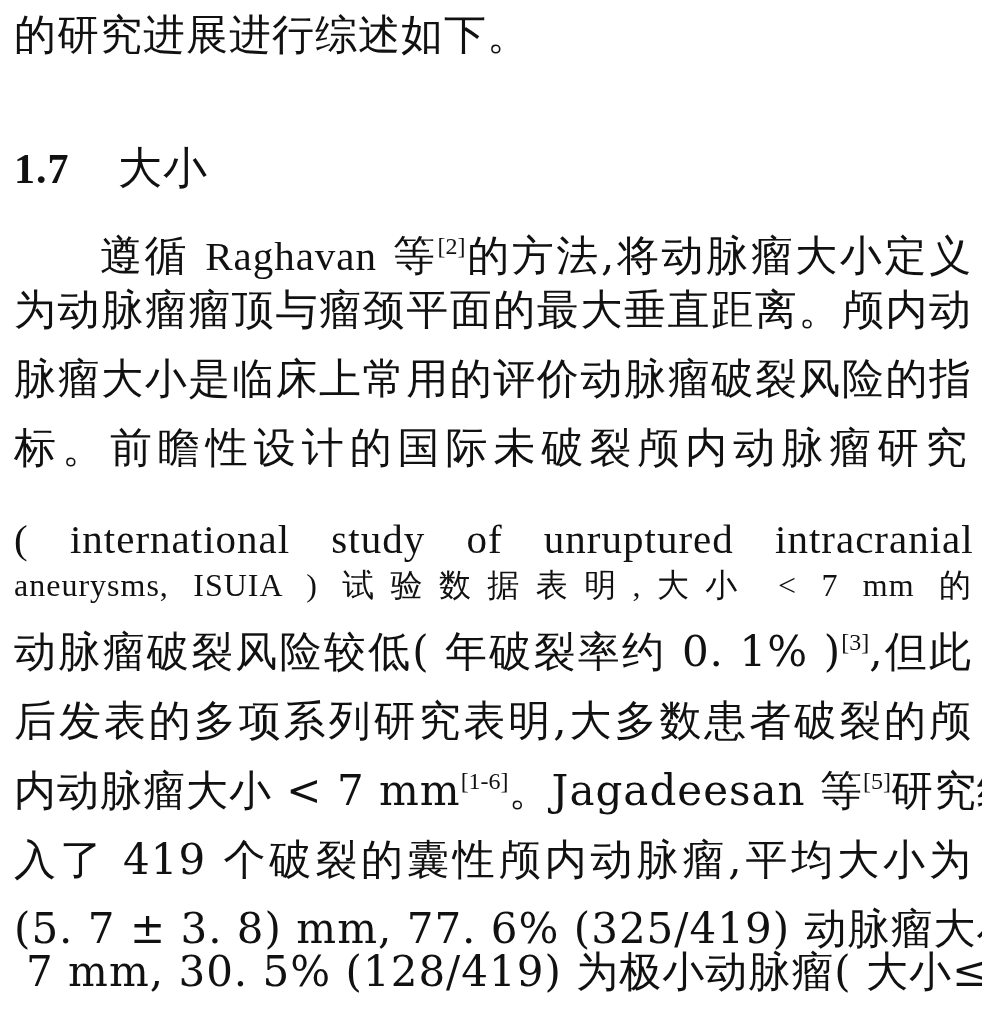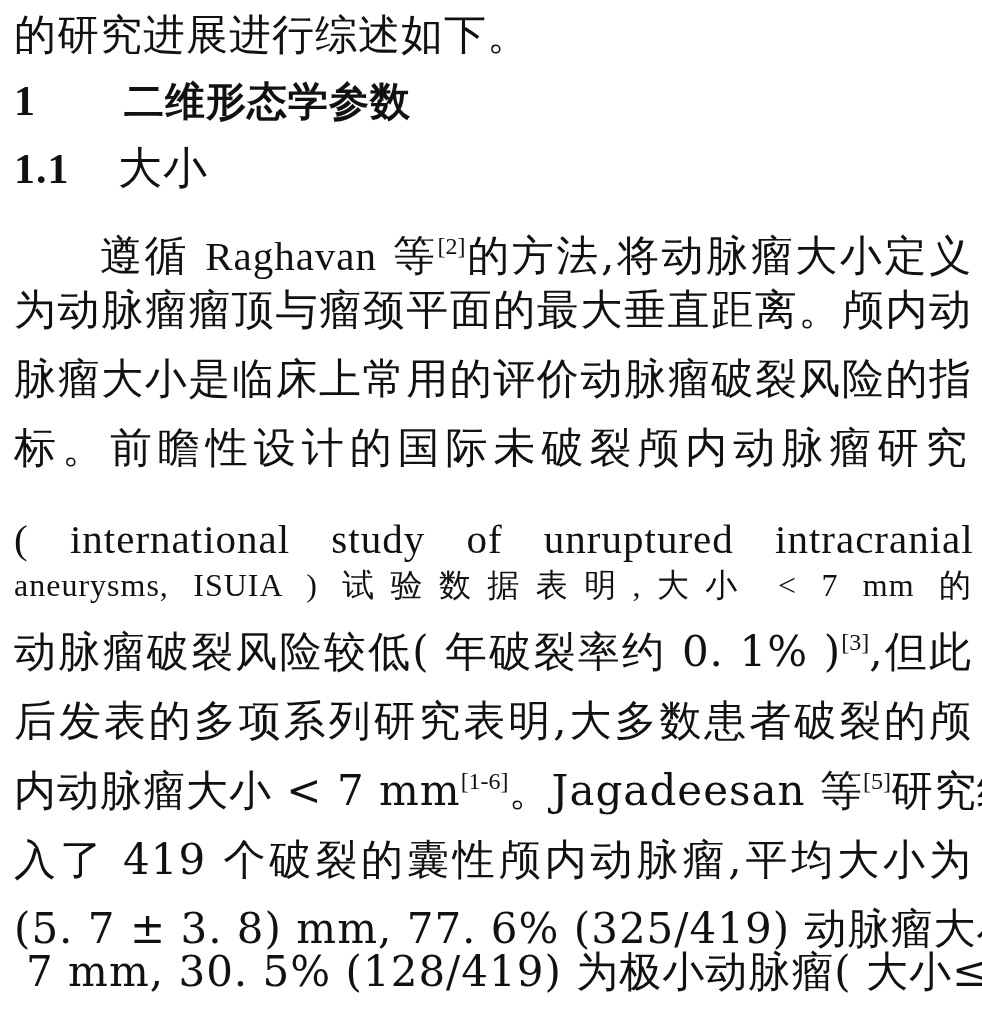--- a/index.html
+++ b/index.html
@@ -69,26 +69,23 @@
   </style>
 </head>
 <body>
 
 <div class="page">
 
   <div class="line" style="top:1px;">
     <span>的研究进展进行综述如下。</span>
   </div>
 
-  <div class="line heading" style="top:67px;">
-    <span class="num-bold sec-num">1</span><span>二维形态学参数</span>
-  </div>
 
   <div class="line" style="top:134px;">
-    <span class="num-bold sub-num">1.1</span><span class="sub-title">大小</span>
+    <span class="num-bold sub-num">1.7</span><span class="sub-title">大小</span>
   </div>
 
   <div class="line indent justify" style="top:222px;">
     <span>遵循 </span><span class="latin">Raghavan</span><span> 等</span><sup class="cite">[2]</sup><span>的方法,将动脉瘤大小定义</span>
   </div>
 
   <div class="line justify" style="top:276px;">
     <span>为动脉瘤瘤顶与瘤颈平面的最大垂直距离。颅内动</span>
   </div>
 

